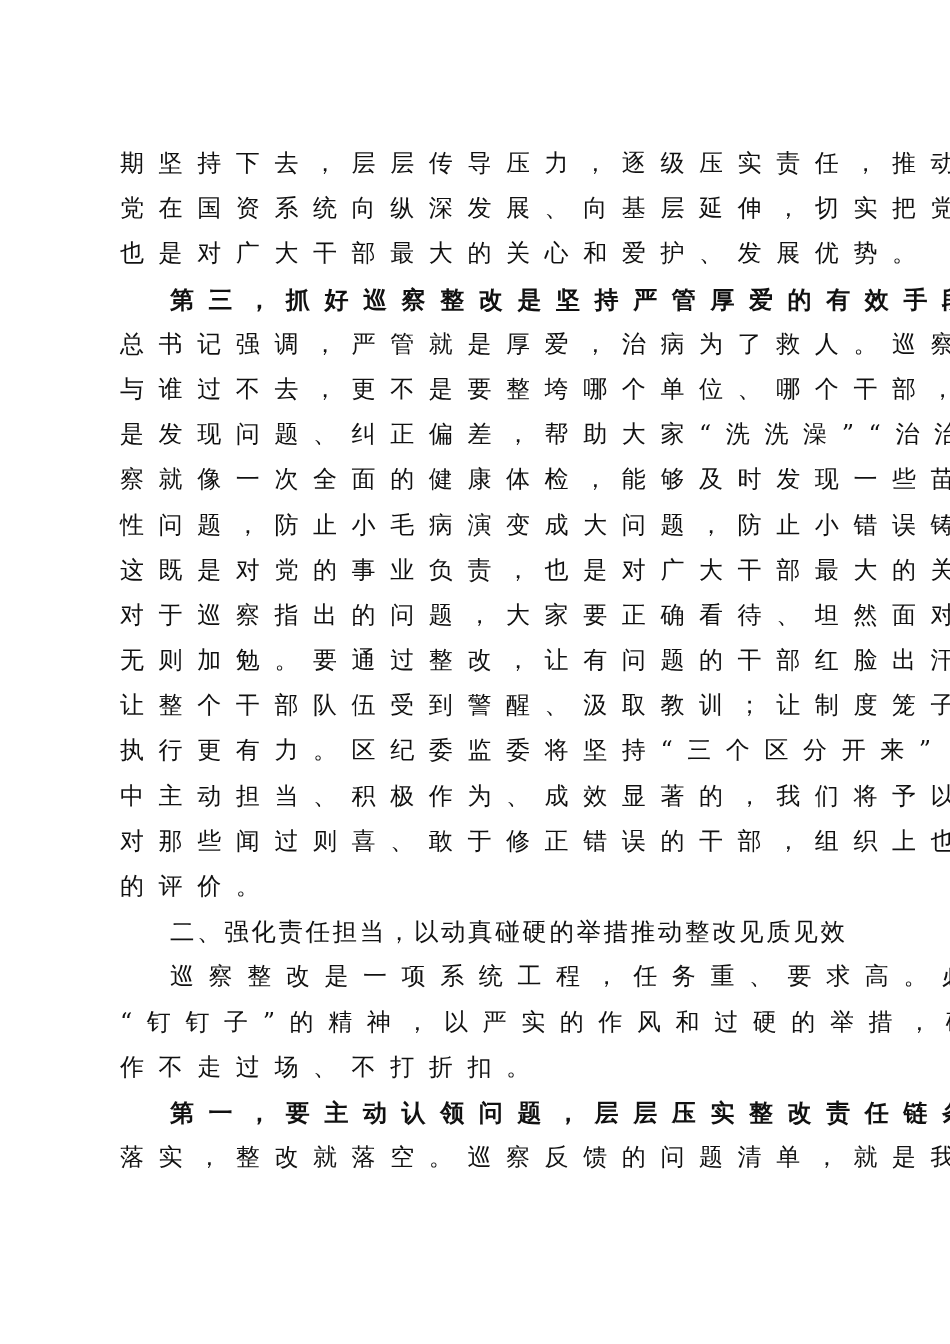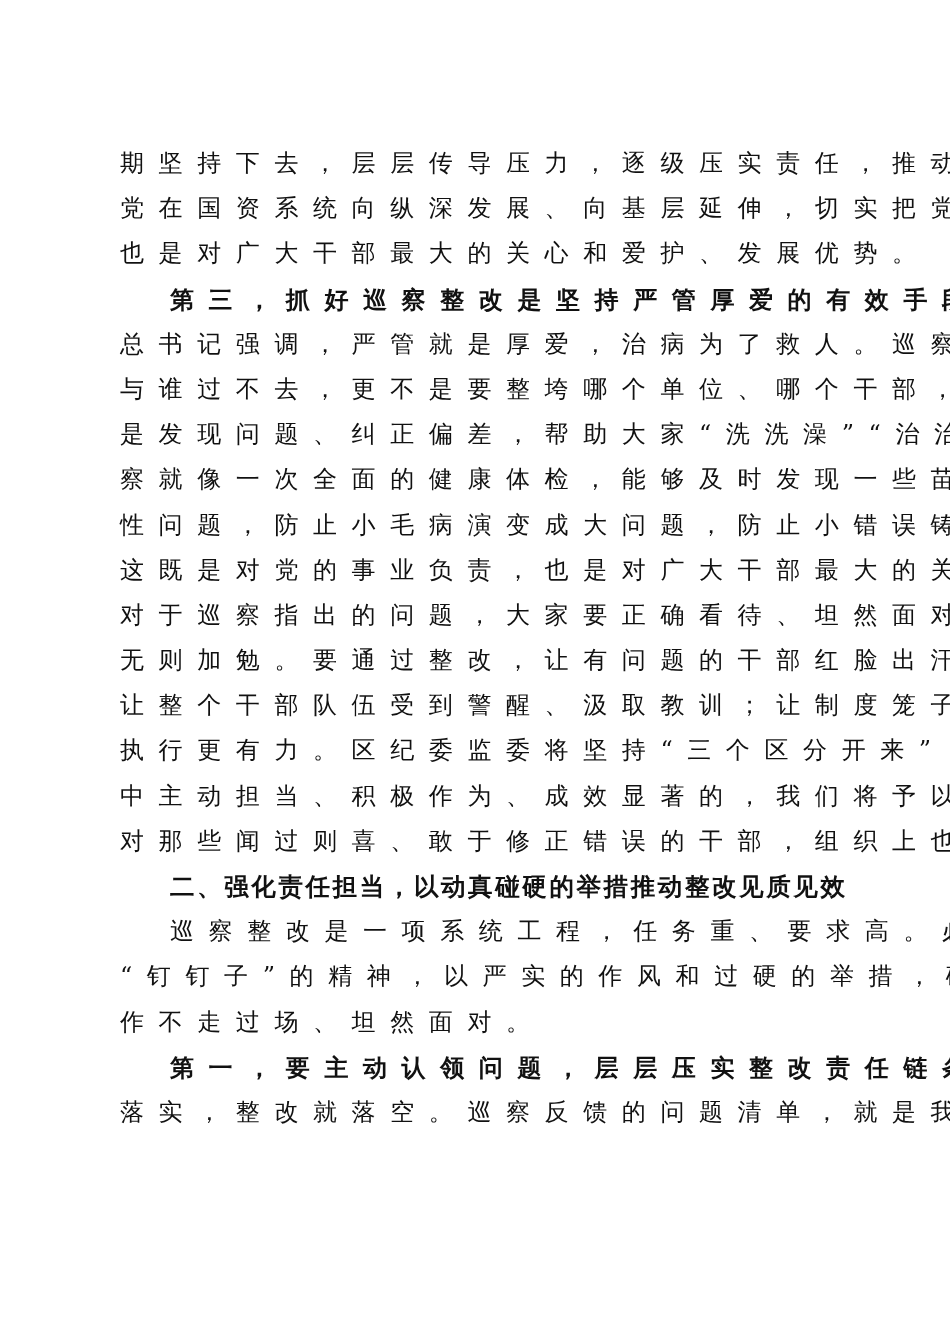--- a/index.html
+++ b/index.html
@@ -3,21 +3,21 @@
 <meta charset="utf-8">
 <style>
   html, body { margin:0; padding:0; background:#ffffff; }
   body { width:950px; height:1344px; position:relative; overflow:hidden;
          font-family:"DejaVu Serif", "Liberation Serif", serif; color:#111; }
   .page { position:absolute; left:120px; top:141px; width:705px; }
   .line { height:45.2px; line-height:45.2px; font-size:24px; white-space:nowrap;
           letter-spacing:14.6px; }
   .indent { padding-left:50px; }
   .b { font-weight:bold; letter-spacing:14.6px; }
-  .heading { font-family:"DejaVu Sans", "Liberation Sans", sans-serif; font-weight:bold;
+  .heading { font-family:"DejaVu Sans", "Liberation Sans", sans-serif; font-weight:normal;
              letter-spacing:2.6px; font-size:24.5px; }
 </style>
 </head>
 <body>
 
 <div class="page">
   <div class="line">期坚持下去，层层传导压力，逐级压实责任，推动全面从严治</div>
   <div class="line">党在国资系统向纵深发展、向基层延伸，切实把党的政治优势、</div>
   <div class="line">也是对广大干部最大的关心和爱护、发展优势。</div>
   <div class="line indent"><span class="b">第三，抓好巡察整改是坚持严管厚爱的有效手段。</span></div>
@@ -26,19 +26,20 @@
   <div class="line">是发现问题、纠正偏差，帮助大家“洗洗澡”“治治病”。巡</div>
   <div class="line">察就像一次全面的健康体检，能够及时发现一些苗头性、倾向</div>
   <div class="line">性问题，防止小毛病演变成大问题，防止小错误铸成大祸害。</div>
   <div class="line">这既是对党的事业负责，也是对广大干部最大的关心和爱护。</div>
   <div class="line">对于巡察指出的问题，大家要正确看待、坦然面对，有则改之、</div>
   <div class="line">无则加勉。要通过整改，让有问题的干部红脸出汗、知错知止；</div>
   <div class="line">让整个干部队伍受到警醒、汲取教训；让制度笼子扎得更紧、</div>
   <div class="line">执行更有力。区纪委监委将坚持“三个区分开来”，对在整改</div>
   <div class="line">中主动担当、积极作为、成效显著的，我们将予以肯定和保护；</div>
   <div class="line">对那些闻过则喜、敢于修正错误的干部，组织上也会给出公正</div>
+  <div class="line">的评价。</div>
   <div class="line indent heading">二、强化责任担当，以动真碰硬的举措推动整改见质见效</div>
   <div class="line indent">巡察整改是一项系统工程，任务重、要求高。必须拿出</div>
   <div class="line">“钉钉子”的精神，以严实的作风和过硬的举措，确保整改工</div>
-  <div class="line">作不走过场、坦然面对。</div>
+  <div class="line">作不走过场、不打折扣。</div>
   <div class="line indent"><span class="b">第一，要主动认领问题，层层压实整改责任链条。</span></div>
   <div class="line">落实，整改就落空。巡察反馈的问题清单，就是我们的责任清</div>
 </div>
 
 </body></html>

